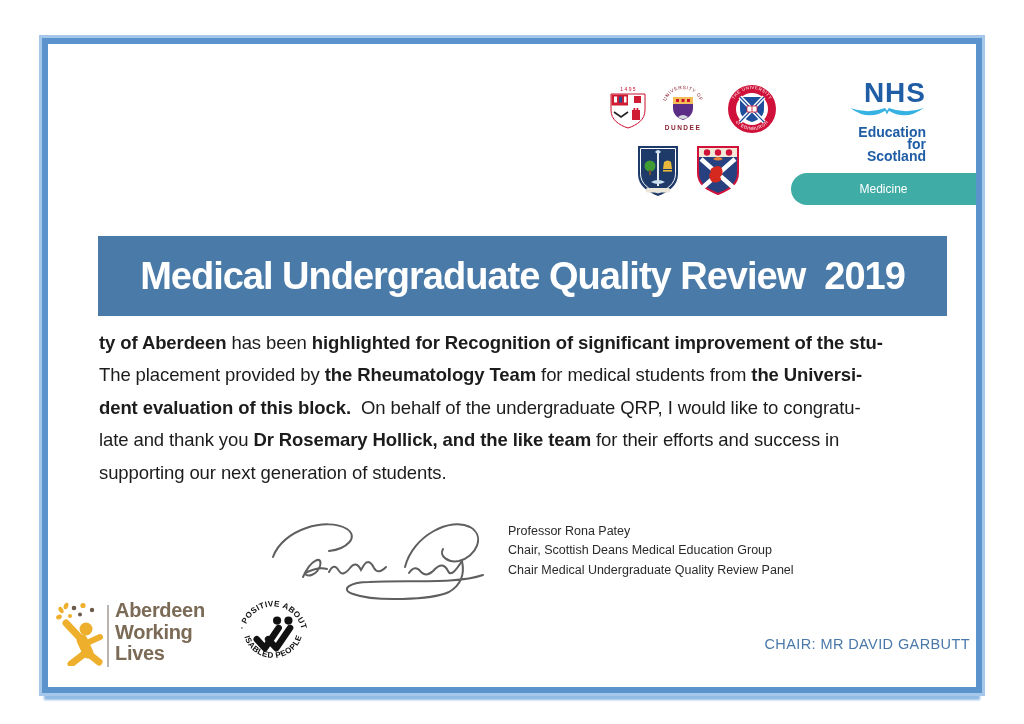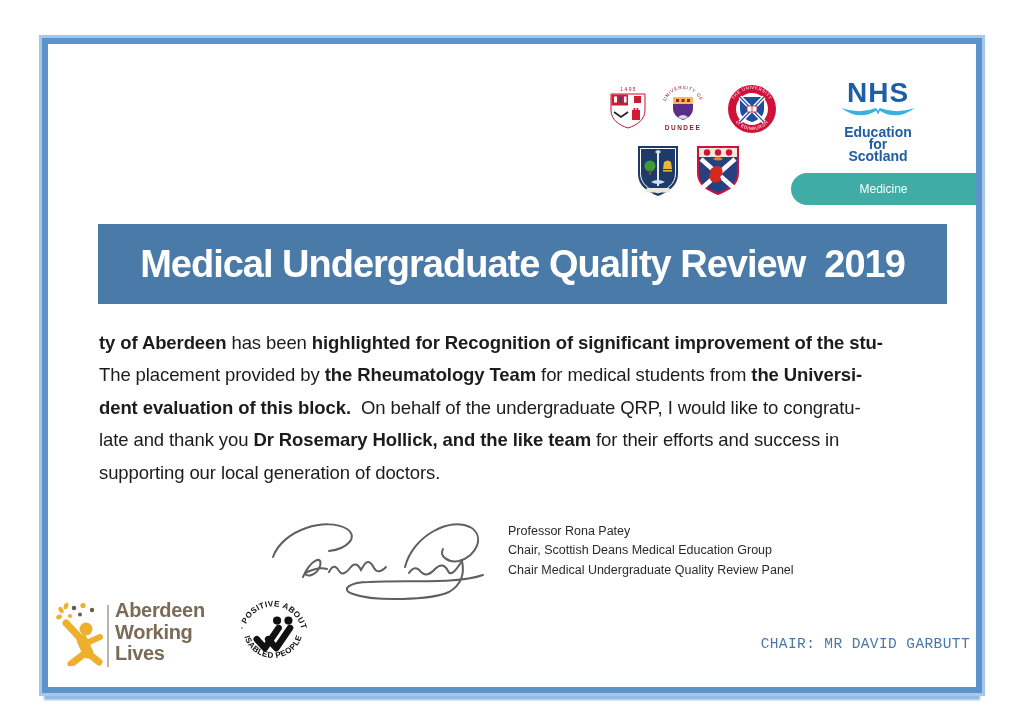--- a/index.html
+++ b/index.html
@@ -3,49 +3,49 @@
 <meta charset="utf-8">
 <style>
   html,body{margin:0;padding:0;background:#ffffff;width:1024px;height:724px;
     font-family:"Liberation Sans",sans-serif;-webkit-font-smoothing:antialiased;}
   .certificate{position:absolute;left:42px;top:38px;width:940px;height:655px;
     box-sizing:border-box;background:#fff;border:6px solid #5b94cc;
     box-shadow:0 0 0 3px #a5c8ea, 0 9px 2px -2px #8fbbe4;}
   .abs{position:absolute;}
 
   
-  .nhs-block{left:782px;top:36px;width:96px;text-align:center;color:#1f5da5;}
+  .nhs-block{left:782px;top:36px;width:96px;text-align:right;color:#1f5da5;}
   .nhs-word{font-size:28px;font-weight:800;letter-spacing:1px;line-height:26px;}
   .nhs-line{font-size:14px;font-weight:bold;line-height:12px;}
   .medicine-banner{left:743px;top:129px;width:185px;height:32px;
     border-radius:16px 0 0 16px;color:#fff;font-size:12px;
     display:flex;align-items:center;justify-content:center;}
 
   
-  .title-banner{left:50px;top:180px;width:849px;height:80px;display:flex;
+  .title-banner{left:50px;top:192px;width:849px;height:80px;display:flex;
     align-items:center;justify-content:center;}
   .title-banner span{color:#fff;font-size:38px;font-weight:bold;
     letter-spacing:-1px;white-space:pre;}
 
   
   .body-para{left:51px;top:283px;width:850px;color:#1c1c1c;}
   .body-para .line{font-size:18.5px;line-height:32.4px;white-space:pre;letter-spacing:-0.1px;}
   .body-para .b{font-weight:bold;}
 
   
   .signatory{left:460px;top:478px;color:#2a2a2a;}
   .signatory div{font-size:12.5px;line-height:19.3px;}
 
   
   .hwl-text{left:67px;top:556px;color:#7b6a55;font-weight:bold;}
   .hwl-text div{font-size:20px;line-height:21.5px;letter-spacing:-0.3px;}
   .hwl-divider{left:59px;top:561px;width:2px;height:62px;background:#b9b4ad;}
 
   
-  .footer-names{right:6px;top:593px;text-align:left;color:#4a78a8;font-family:Liberation Mono, monospace;}
+  .footer-names{right:6px;top:593px;text-align:left;color:#4a78a8;}
   .footer-names div{font-size:14.5px;line-height:15.5px;letter-spacing:0.4px;}
 </style>
 </head>
 <body>
 
 <div class="certificate">
 
   <svg class="abs" style="left:560px;top:42px" width="40" height="44" viewBox="0 0 40 44">
     <text x="20" y="5" font-size="5" fill="#c8102e" text-anchor="middle">1 4 9 5</text>
     <path d="M3,8 h34 v16 c0,10 -8,15 -17,18 c-9,-3 -17,-8 -17,-18 z" fill="#ffffff" stroke="#c8102e" stroke-width="1"></path>
@@ -136,21 +136,21 @@
 
   <div class="abs title-banner" style="background:#4a7aa8">
     <span>Medical Undergraduate Quality Review  2019</span>
   </div>
 
   <div class="abs body-para" id="body-para">
       <div class="line"><span class="b">ty of Aberdeen</span><span> has been </span><span class="b">highlighted for Recognition of significant improvement of the stu-</span></div>
       <div class="line"><span>The placement provided by </span><span class="b">the Rheumatology Team</span><span> for medical students from </span><span class="b">the Universi-</span></div>
       <div class="line"><span class="b">dent evaluation of this block.</span><span>  On behalf of the undergraduate QRP, I would like to congratu-</span></div>
       <div class="line"><span>late and thank you </span><span class="b">Dr Rosemary Hollick, and the like team</span><span> for their efforts and success in</span></div>
-      <div class="line"><span>supporting our local generation of doctors.</span></div>
+      <div class="line"><span>supporting our next generation of students.</span></div>
     </div>
 
   <svg class="abs" style="left:207px;top:461px" width="250" height="105" viewBox="0 0 250 105">
     <g fill="none" stroke="#5f5f5f" stroke-width="2" stroke-linecap="round">
       <path d="M18,52 C28,24 72,12 92,24 C104,32 92,44 74,46"></path>
       <path d="M48,72 C56,54 68,50 65,61 C62,70 52,73 50,68 C58,64 66,62 72,64"></path>
       <path d="M74,67 Q79,57 84,66 Q88,72 95,63 Q101,55 106,65 L109,60 Q114,53 119,63 Q123,70 131,62"></path>
       <path d="M150,62 C158,30 196,12 215,22 C231,31 221,52 204,56 C193,58 184,51 188,44"></path>
       <path d="M154,68 Q160,59 166,67 Q172,73 180,64 Q188,56 193,66 C196,73 203,62 207,56"></path>
       <path d="M207,56 C210,70 206,80 194,87 C176,95 120,97 98,89 C84,84 96,77 114,77 C154,75 202,79 228,70"></path>

